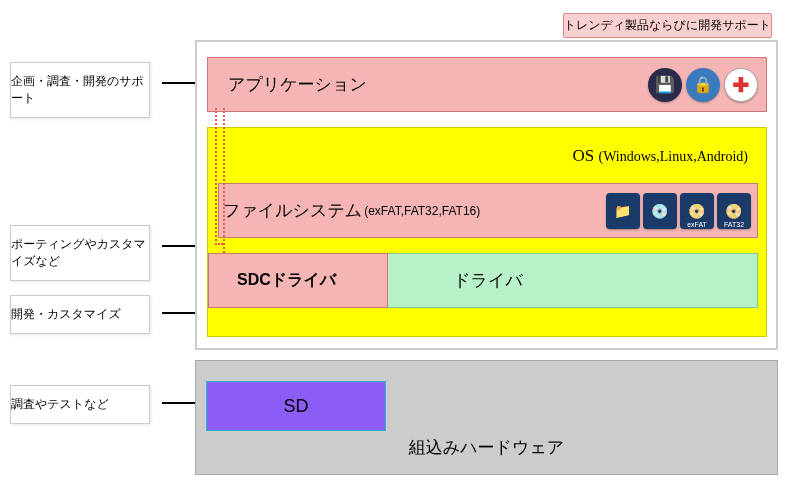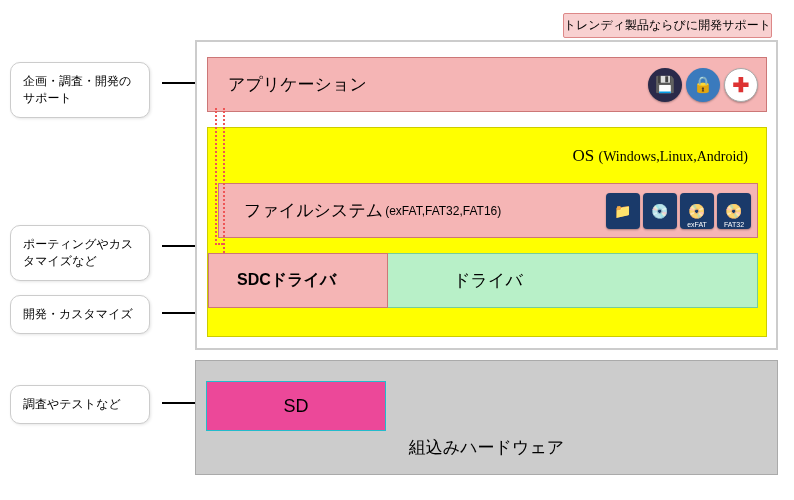--- a/index.html
+++ b/index.html
@@ -13,22 +13,22 @@
   width: 160px;
   height: 450px;
   border: 2px dashed #f5a623;
   border-radius: 4px;
   padding: 10px 8px;
 }
 .left-title { font-size: 13px; margin-bottom: 15px; padding-left: 5px; }
 .role-box {
   background: #fff;
   border: 1px solid #ccc;
-  border-radius: 10px;
-  padding: 10px 12px;
+  border-radius: 0;
+  padding: 10px 0;
   font-size: 12px;
   line-height: 1.4;
   box-shadow: 1px 1px 3px rgba(0,0,0,0.1);
   position: absolute;
   left: 10px;
   width: 140px;
 }
 .role-1 { top: 62px; }
 .role-2 { top: 225px; }
 .role-3 { top: 295px; }
@@ -131,21 +131,21 @@
 .fs-layer {
   position: absolute;
   left: 10px;
   top: 55px;
   width: 540px;
   height: 55px;
   background: #f5b5b5;
   border: 1px solid #c77;
   display: flex;
   align-items: center;
-  padding-left: 25px;
+  padding-left: 4px;
   font-size: 17px;
 }
 .fs-layer .sub { font-size: 12px; margin-left: 2px; }
 .fs-icons {
   position: absolute;
   right: 6px;
   top: 50%;
   transform: translateY(-50%);
   display: flex;
   gap: 3px;
@@ -212,21 +212,21 @@
   height: 115px;
   background: #ccc;
   border: 1px solid #aaa;
 }
 .sd-layer {
   position: absolute;
   left: 10px;
   top: 20px;
   width: 180px;
   height: 50px;
-  background: #ec4899;
+  background: #8b5cf6;
   border: 1px solid #2bc;
   display: flex;
   align-items: center;
   justify-content: center;
   font-size: 18px;
 }
 .hw-label {
   position: absolute;
   left: 50%;
   top: 75px;

